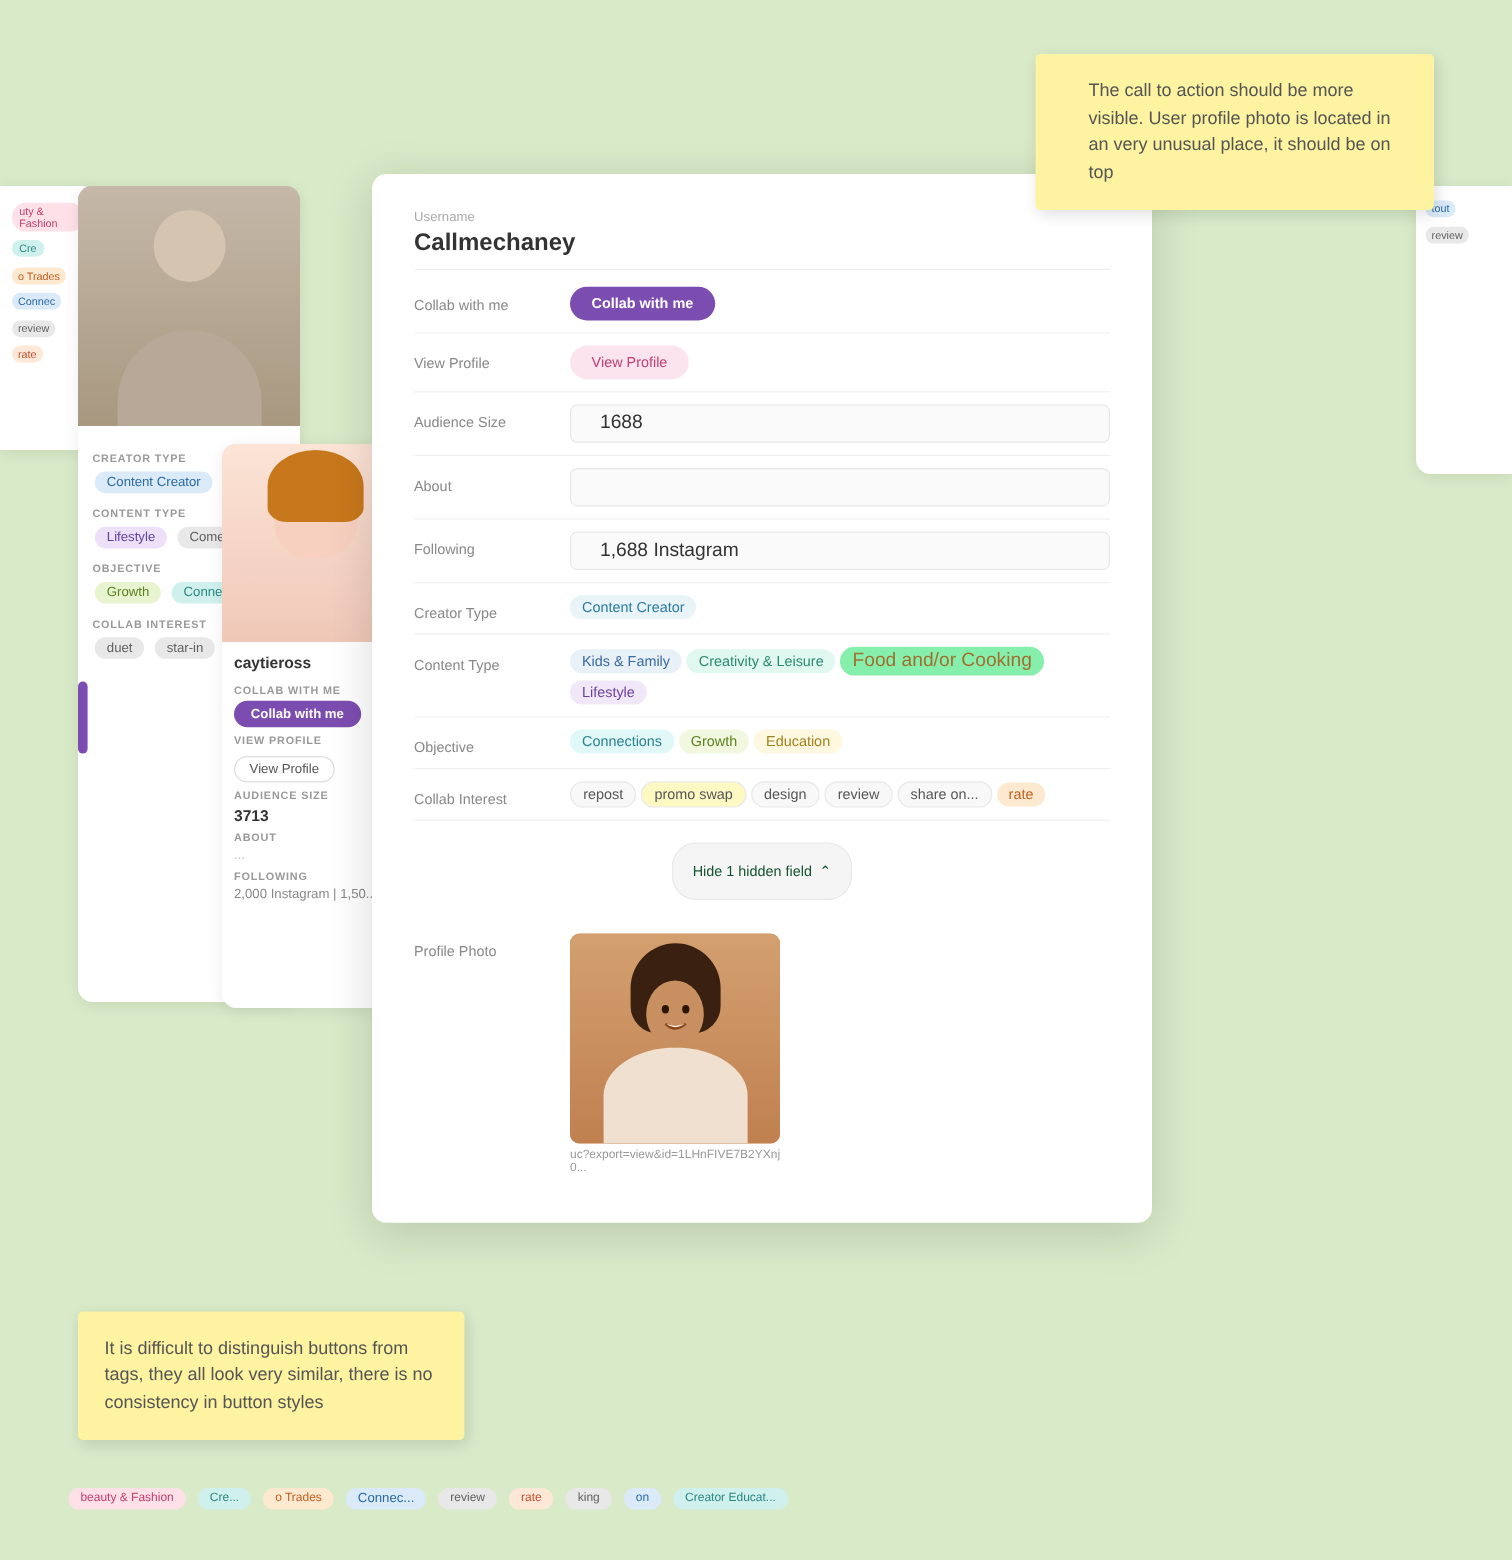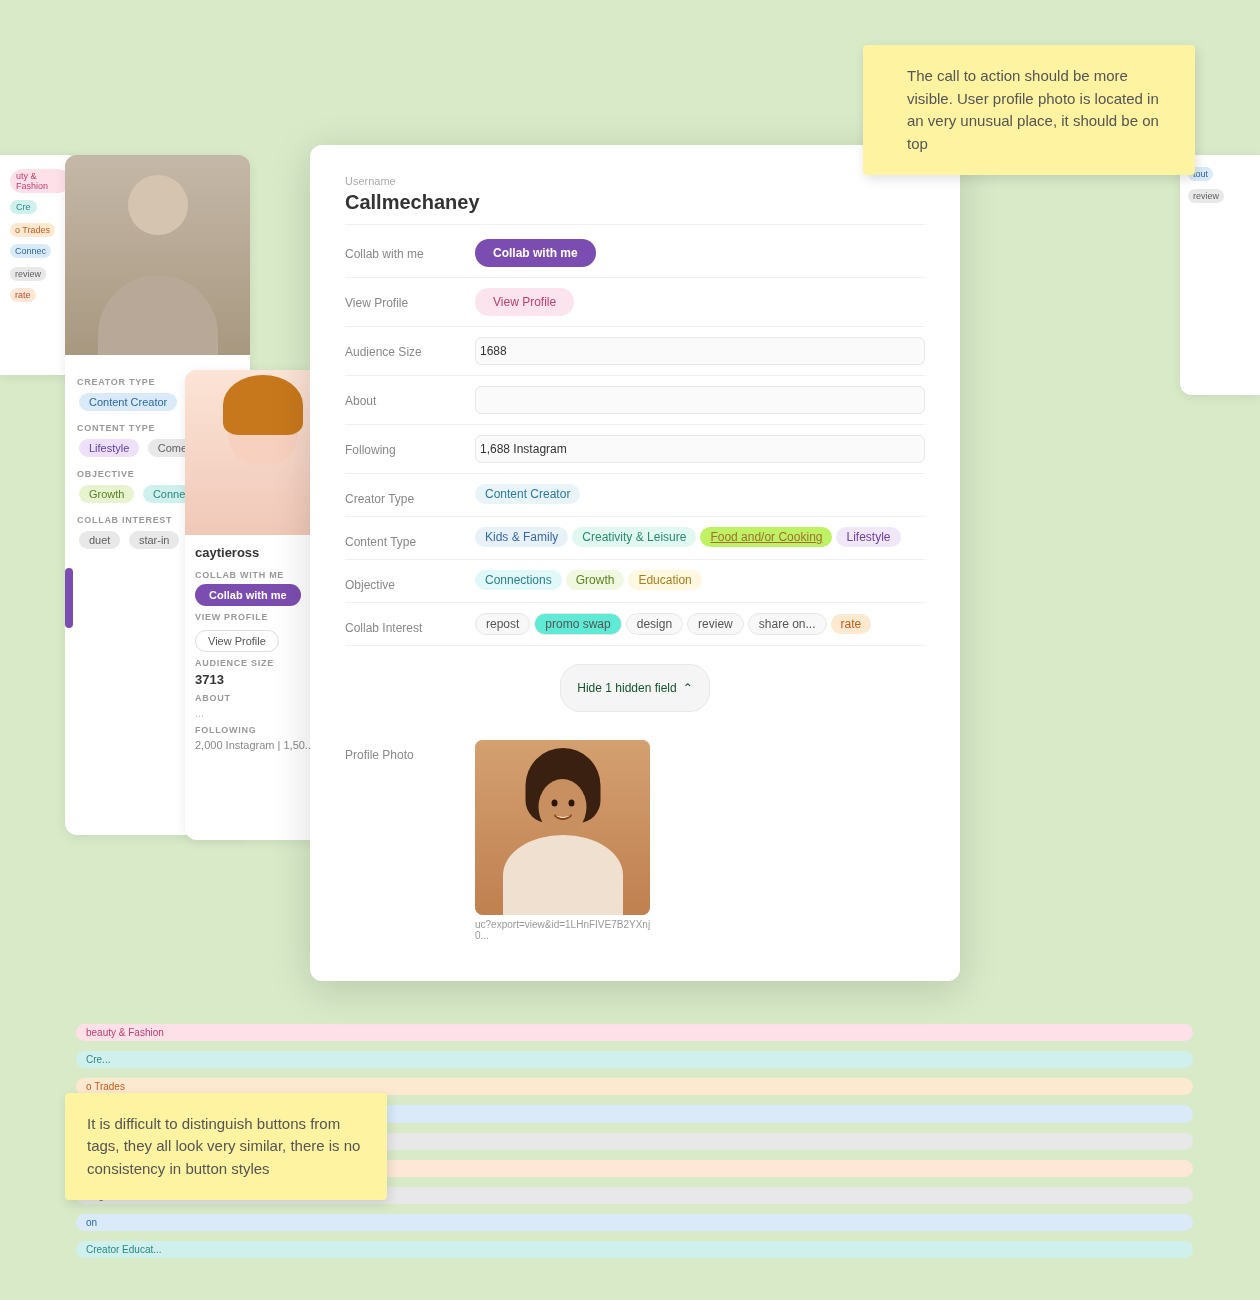--- a/index.html
+++ b/index.html
@@ -284,22 +284,22 @@
       display: flex;
       flex-wrap: wrap;
       align-items: center;
       gap: 4px;
     }
 
     .modal-input {
       width: 100%;
       border: 1px solid #e8e8e8;
       border-radius: 6px;
-      padding: 6px 4px;
-      font-size: 12px;
+      padding: 6px 24px;
+      font-size: 16px;
       color: #333;
       background: #fafafa;
     }
 
     .username-title {
       font-size: 20px;
       font-weight: 600;
       color: #333;
       margin-bottom: 4px;
     }
@@ -322,27 +322,27 @@
       border-radius: 20px;
       padding: 7px 18px;
       font-size: 12px;
       font-weight: 500;
       cursor: pointer;
     }
 
     .tag-content-creator { background: #e8f4f8; color: #2a7aa0; border-radius: 16px; padding: 3px 10px; font-size: 12px; }
     .tag-kids { background: #e8f0f8; color: #3a6aa0; border-radius: 16px; padding: 3px 10px; font-size: 12px; }
     .tag-creativity { background: #e0f8f0; color: #2a8a70; border-radius: 16px; padding: 3px 10px; font-size: 12px; }
-    .tag-food { background: #bef264; color: #a07030; border-radius: 16px; padding: 3px 10px; font-size: 12px; text-decoration: underline; }
+    .tag-food { background: #86efac; color: #a07030; border-radius: 16px; padding: 3px 10px; font-size: 16px; }
     .tag-lifestyle { background: #f0e8f8; color: #7040a0; border-radius: 16px; padding: 3px 10px; font-size: 12px; }
     .tag-connections { background: #e0f8f8; color: #2a8090; border-radius: 16px; padding: 3px 10px; font-size: 12px; }
     .tag-growth { background: #f0f8e0; color: #608020; border-radius: 16px; padding: 3px 10px; font-size: 12px; }
     .tag-education { background: #fef8e0; color: #a08020; border-radius: 16px; padding: 3px 10px; font-size: 12px; }
     .tag-repost { background: #f8f8f8; color: #555; border-radius: 16px; padding: 3px 10px; font-size: 12px; border: 1px solid #e8e8e8; }
-    .tag-promo { background: #5eead4; color: #555; border-radius: 16px; padding: 3px 10px; font-size: 12px; border: 1px solid #e8e8e8; }
+    .tag-promo { background: #fef9c3; color: #555; border-radius: 16px; padding: 3px 10px; font-size: 12px; border: 1px solid #e8e8e8; }
     .tag-design { background: #f8f8f8; color: #555; border-radius: 16px; padding: 3px 10px; font-size: 12px; border: 1px solid #e8e8e8; }
     .tag-review { background: #f8f8f8; color: #555; border-radius: 16px; padding: 3px 10px; font-size: 12px; border: 1px solid #e8e8e8; }
     .tag-share { background: #f8f8f8; color: #555; border-radius: 16px; padding: 3px 10px; font-size: 12px; border: 1px solid #e8e8e8; }
     .tag-rate { background: #fde8d0; color: #c06020; border-radius: 16px; padding: 3px 10px; font-size: 12px; }
 
     .hide-field-btn {
       display: flex;
       align-items: center;
       gap: 6px;
       background: #f5f5f5;
@@ -514,26 +514,25 @@
     }
 
     .far-right-content {
       padding: 8px;
     }
 
     
     .bottom-row {
       position: absolute;
       bottom: 40px;
-      left: 74px;
+      left: 55px;
       right: 65px;
       display: flex;
       gap: 6px;
       flex-wrap: wrap;
-      flex-direction: column;
     }
   </style>
 </head>
 <body>
 
 <div class="bg-layer">
 
   <div class="strip-top-left">
     <div style="display:flex; flex-wrap:wrap; gap:3px;">
       <span class="tag tag-pink" style="font-size:9px; padding:2px 6px;">uty &amp; Fashion</span>

